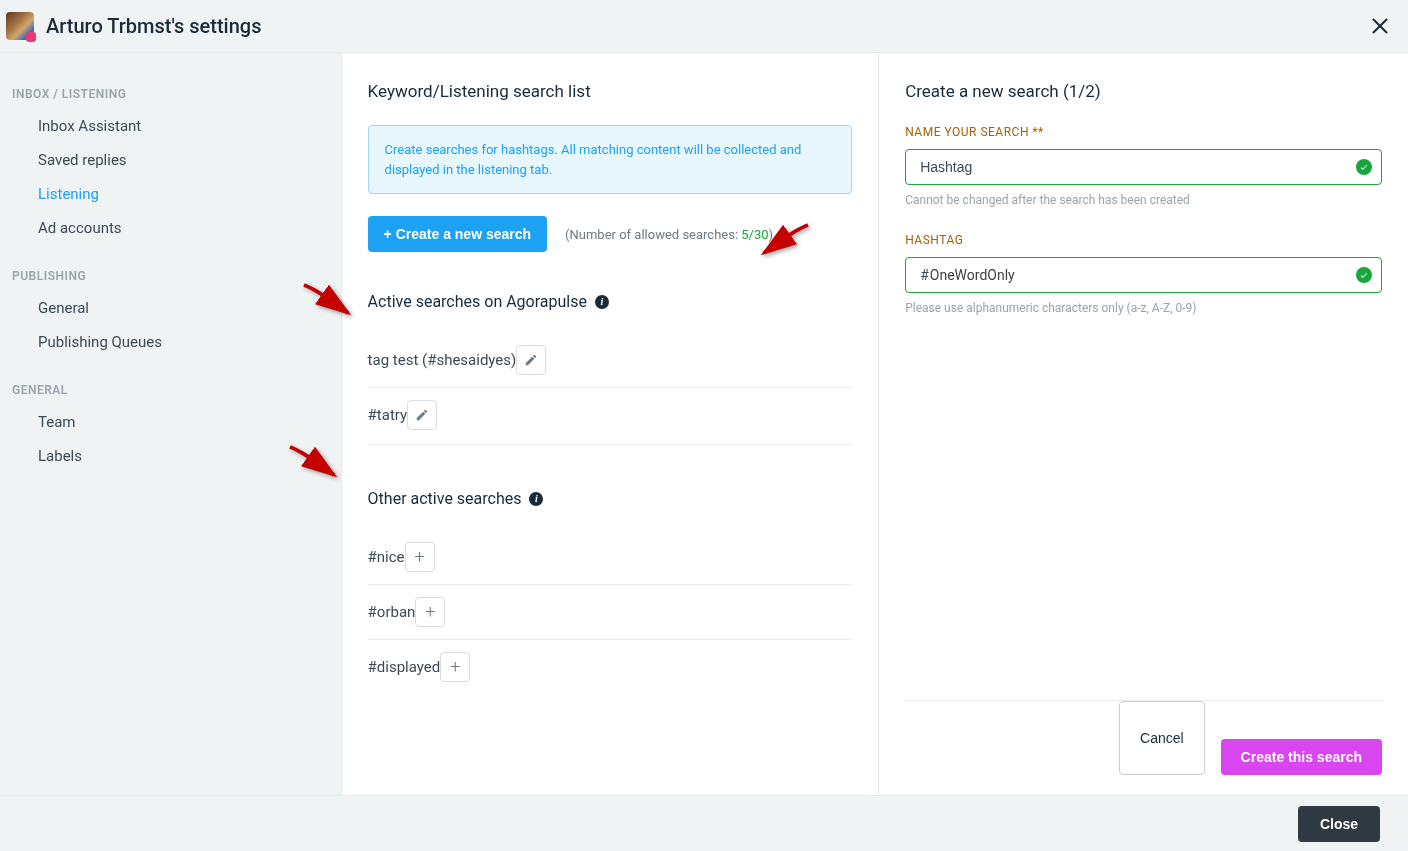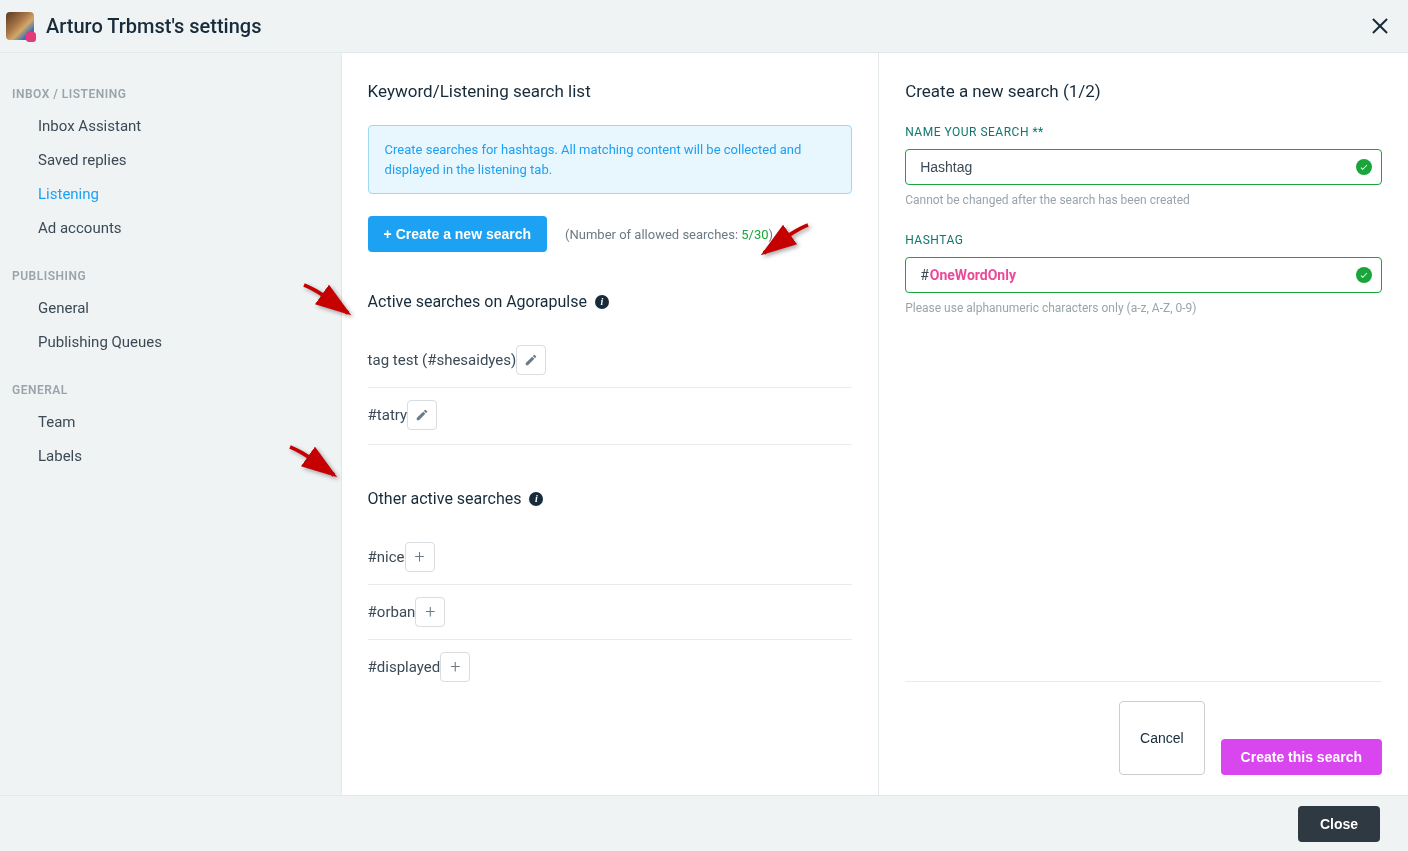--- a/index.html
+++ b/index.html
@@ -35,31 +35,31 @@
 
 .list { margin-bottom: 44px; }
 .list-row { display: flex; align-items: center; padding: 12px 0; font-size: 15px; color: #3b4a56; }
 .list .list-row + .list-row { border-top: 1px solid #e9ecee; }
 .list.bordered-bottom { border-bottom: 1px solid #e9ecee; padding-bottom: 2px; }
 .row-action { width: 30px; height: 30px; border: 1px solid #d7dde1; border-radius: 4px; display: flex; align-items: center; justify-content: center; cursor: pointer; color: #6b7a85; background:#fff; }
 .row-action svg { width: 14px; height: 14px; }
 .row-action .plus { font-size: 18px; line-height: 1; color:#6b7a85; font-weight: 300; }
 
 .right { width: 543px; background: #fff; padding: 28px 26px 20px 26px; position: relative; display:flex; flex-direction:column; }
-.form-label { font-size: 12px; letter-spacing: 0.5px; color: #0f766e; margin-bottom: 10px; text-transform: uppercase; }
+.form-label { font-size: 12px; letter-spacing: 0.5px; color: #a16207; margin-bottom: 10px; text-transform: uppercase; }
 .field-wrap { position: relative; margin-bottom: 8px; }
 .text-input { width: 100%; height: 36px; border: 1px solid #1aa53c; border-radius: 4px; padding: 0 36px 0 14px; font-size: 14px; color: #3b4a56; outline: none; background:#fff; }
 .hashtag-display { width:100%; height:36px; border:1px solid #1aa53c; border-radius:4px; padding:0 36px 0 14px; font-size:14px; display:flex; align-items:center; background:#fff; color:#3b4a56; }
 .hashtag-display span.prefix{ color:#3b4a56; margin-right:1px; }
-.hashtag-display span.val{ font-weight:700; color:#ec4899; }
+.hashtag-display span.val{ font-weight:400; color:#404040; }
 .check-badge { position: absolute; right: 10px; top: 50%; transform: translateY(-50%); width: 16px; height: 16px; background: #1aa53c; border-radius: 50%; display:flex; align-items:center; justify-content:center; }
 .check-badge svg { width:10px; height:10px; }
 .helper { font-size: 12px; color: #99a4ac; margin-bottom: 26px; }
 
-.right-footer { margin-top:auto; padding-top: 19px; border-top: 1px solid #e9ecee; display:flex; justify-content:flex-end; gap: 16px; }
+.right-footer { margin-top:auto; padding-top: 0; border-top: 1px solid #e9ecee; display:flex; justify-content:flex-end; gap: 16px; }
 .btn-outline { background:#fff; border:1px solid #c8ced2; color:#172b3a; font-size:14px; font-weight:500; padding:10px 20px; border-radius:4px; cursor:pointer; }
 .btn-orange { background:#d946ef; border:none; color:#fff; font-size:14px; font-weight:600; padding:10px 20px; border-radius:4px; cursor:pointer;margin-top:38px; }
 
 .footer { height: 56px; background:#f0f3f4; border-top:1px solid #e3e8ea; display:flex; align-items:center; justify-content:flex-end; padding:0 28px; }
 .btn-close { background:#2e3942; color:#fff; border:none; font-size:14px; font-weight:600; padding:10px 22px; border-radius:4px; cursor:pointer; }
 
 
 .arrow { position:absolute; pointer-events:none; }
 .arrow svg { filter: drop-shadow(2px 2px 2px rgba(0,0,0,0.35)); }
 </style>

